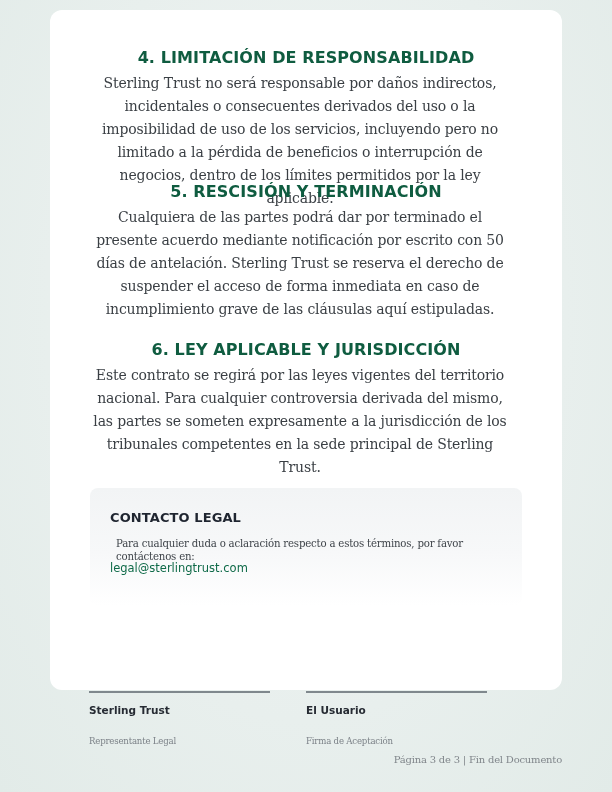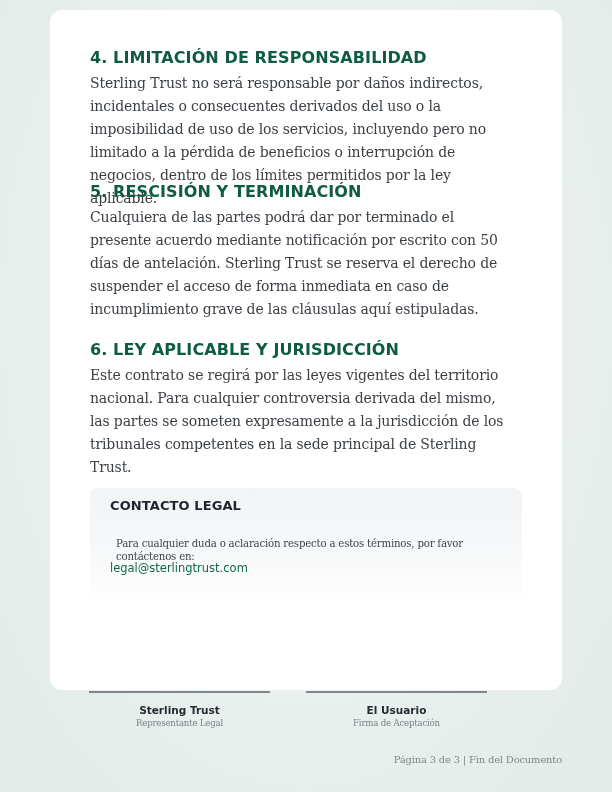--- a/index.html
+++ b/index.html
@@ -20,20 +20,21 @@
     top: 10px;
     width: 512px;
     height: 680px;
     background: #ffffff;
     border-radius: 12px;
   }
   .section {
     position: absolute;
     left: 40px;
     width: 432px;
+    text-align: center;
   }
   .section h2 {
     margin: 0;
     font-family: "DejaVu Sans", "Liberation Sans", sans-serif;
     font-weight: bold;
     font-size: 16px;
     letter-spacing: 0.1px;
     color: #0f5c40;
     line-height: 20px;
   }
@@ -50,21 +51,21 @@
     left: 40px;
     top: 478px;
     width: 432px;
     height: 118px;
     border-radius: 8px;
     background: linear-gradient(180deg, #f2f4f5 0%, #f7f8f9 55%, #ffffff 100%);
   }
   .contact h3 {
     position: absolute;
     left: 20px;
-    top: 10px;
+    top: 22px;
     margin: 0;
     font-family: "DejaVu Sans", "Liberation Sans", sans-serif;
     font-weight: bold;
     font-size: 13px;
     color: #1f2530;
     letter-spacing: 0.1px;
   }
   .contact .desc {
     position: absolute;
     left: 20px;
@@ -84,37 +85,36 @@
     font-family: "DejaVu Sans", "Liberation Sans", sans-serif;
     font-size: 11.5px;
     color: #0f6a48;
     text-decoration: none;
     font-weight: 500;
   }
   .sig {
     position: absolute;
     top: 691px;
     width: 181px;
-    text-align: center;
   }
   .sig .line {
     height: 2px;
     background: #7f888d;
     width: 100%;
   }
   .sig .name {
     margin-top: 11px;
     font-family: "DejaVu Sans", "Liberation Sans", sans-serif;
     font-weight: bold;
     font-size: 10.5px;
     color: #262b33;
     line-height: 13px;
   }
   .sig .role {
-    margin-top: 1px;
+    margin-top: 19px;
     font-family: "DejaVu Serif", "Liberation Serif", serif;
     font-size: 8.6px;
     color: #7c8288;
     line-height: 11px;
     letter-spacing: -0.2px;
   }
   .footer {
     position: absolute;
     right: 50px;
     top: 754px;

